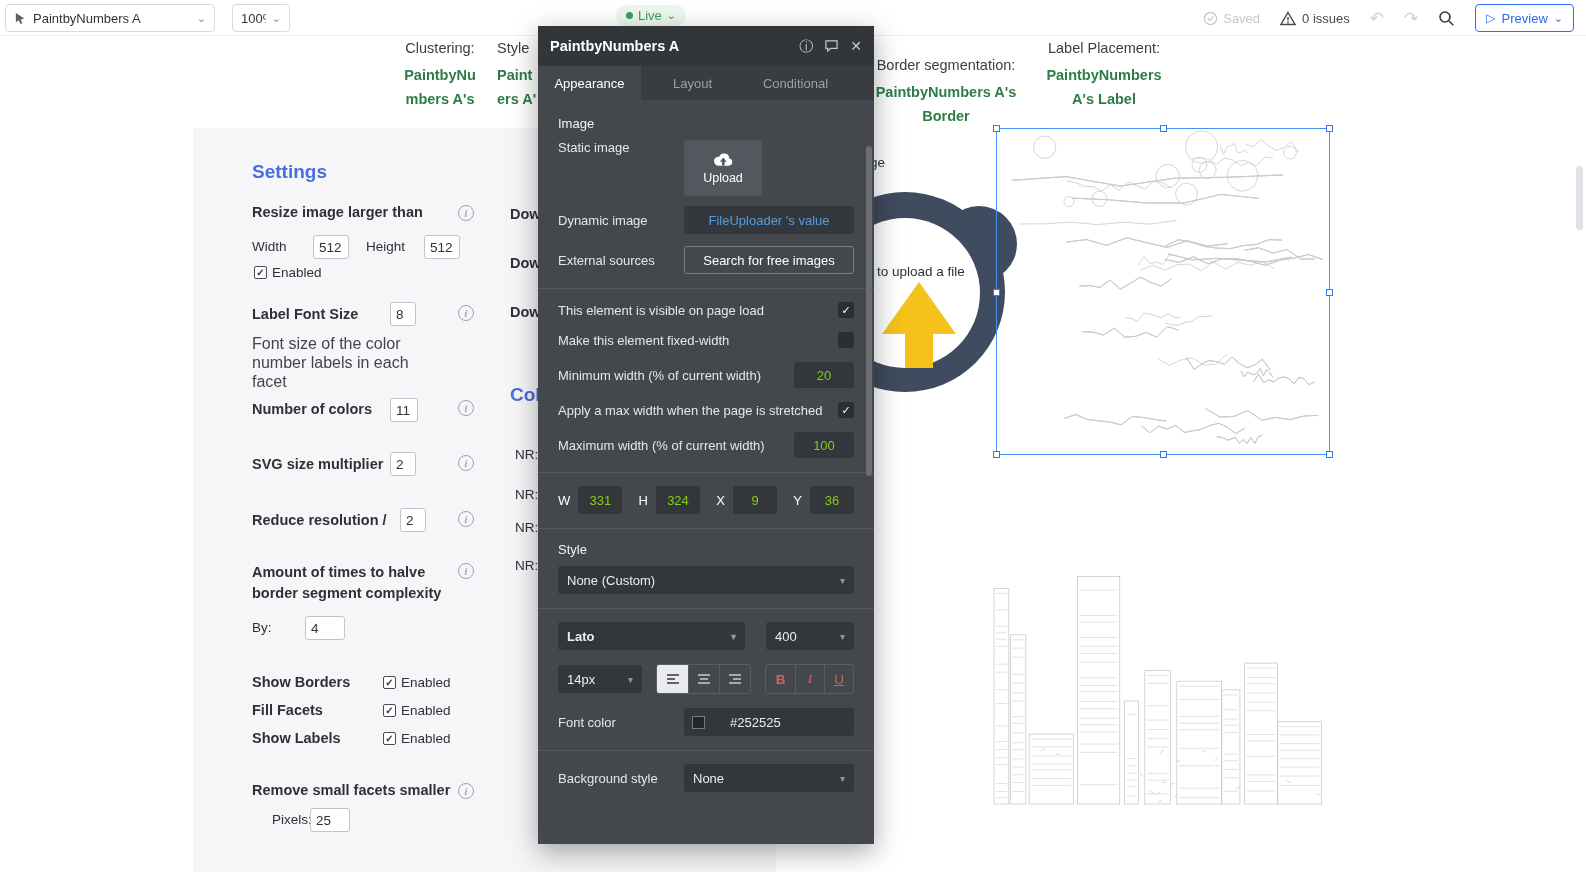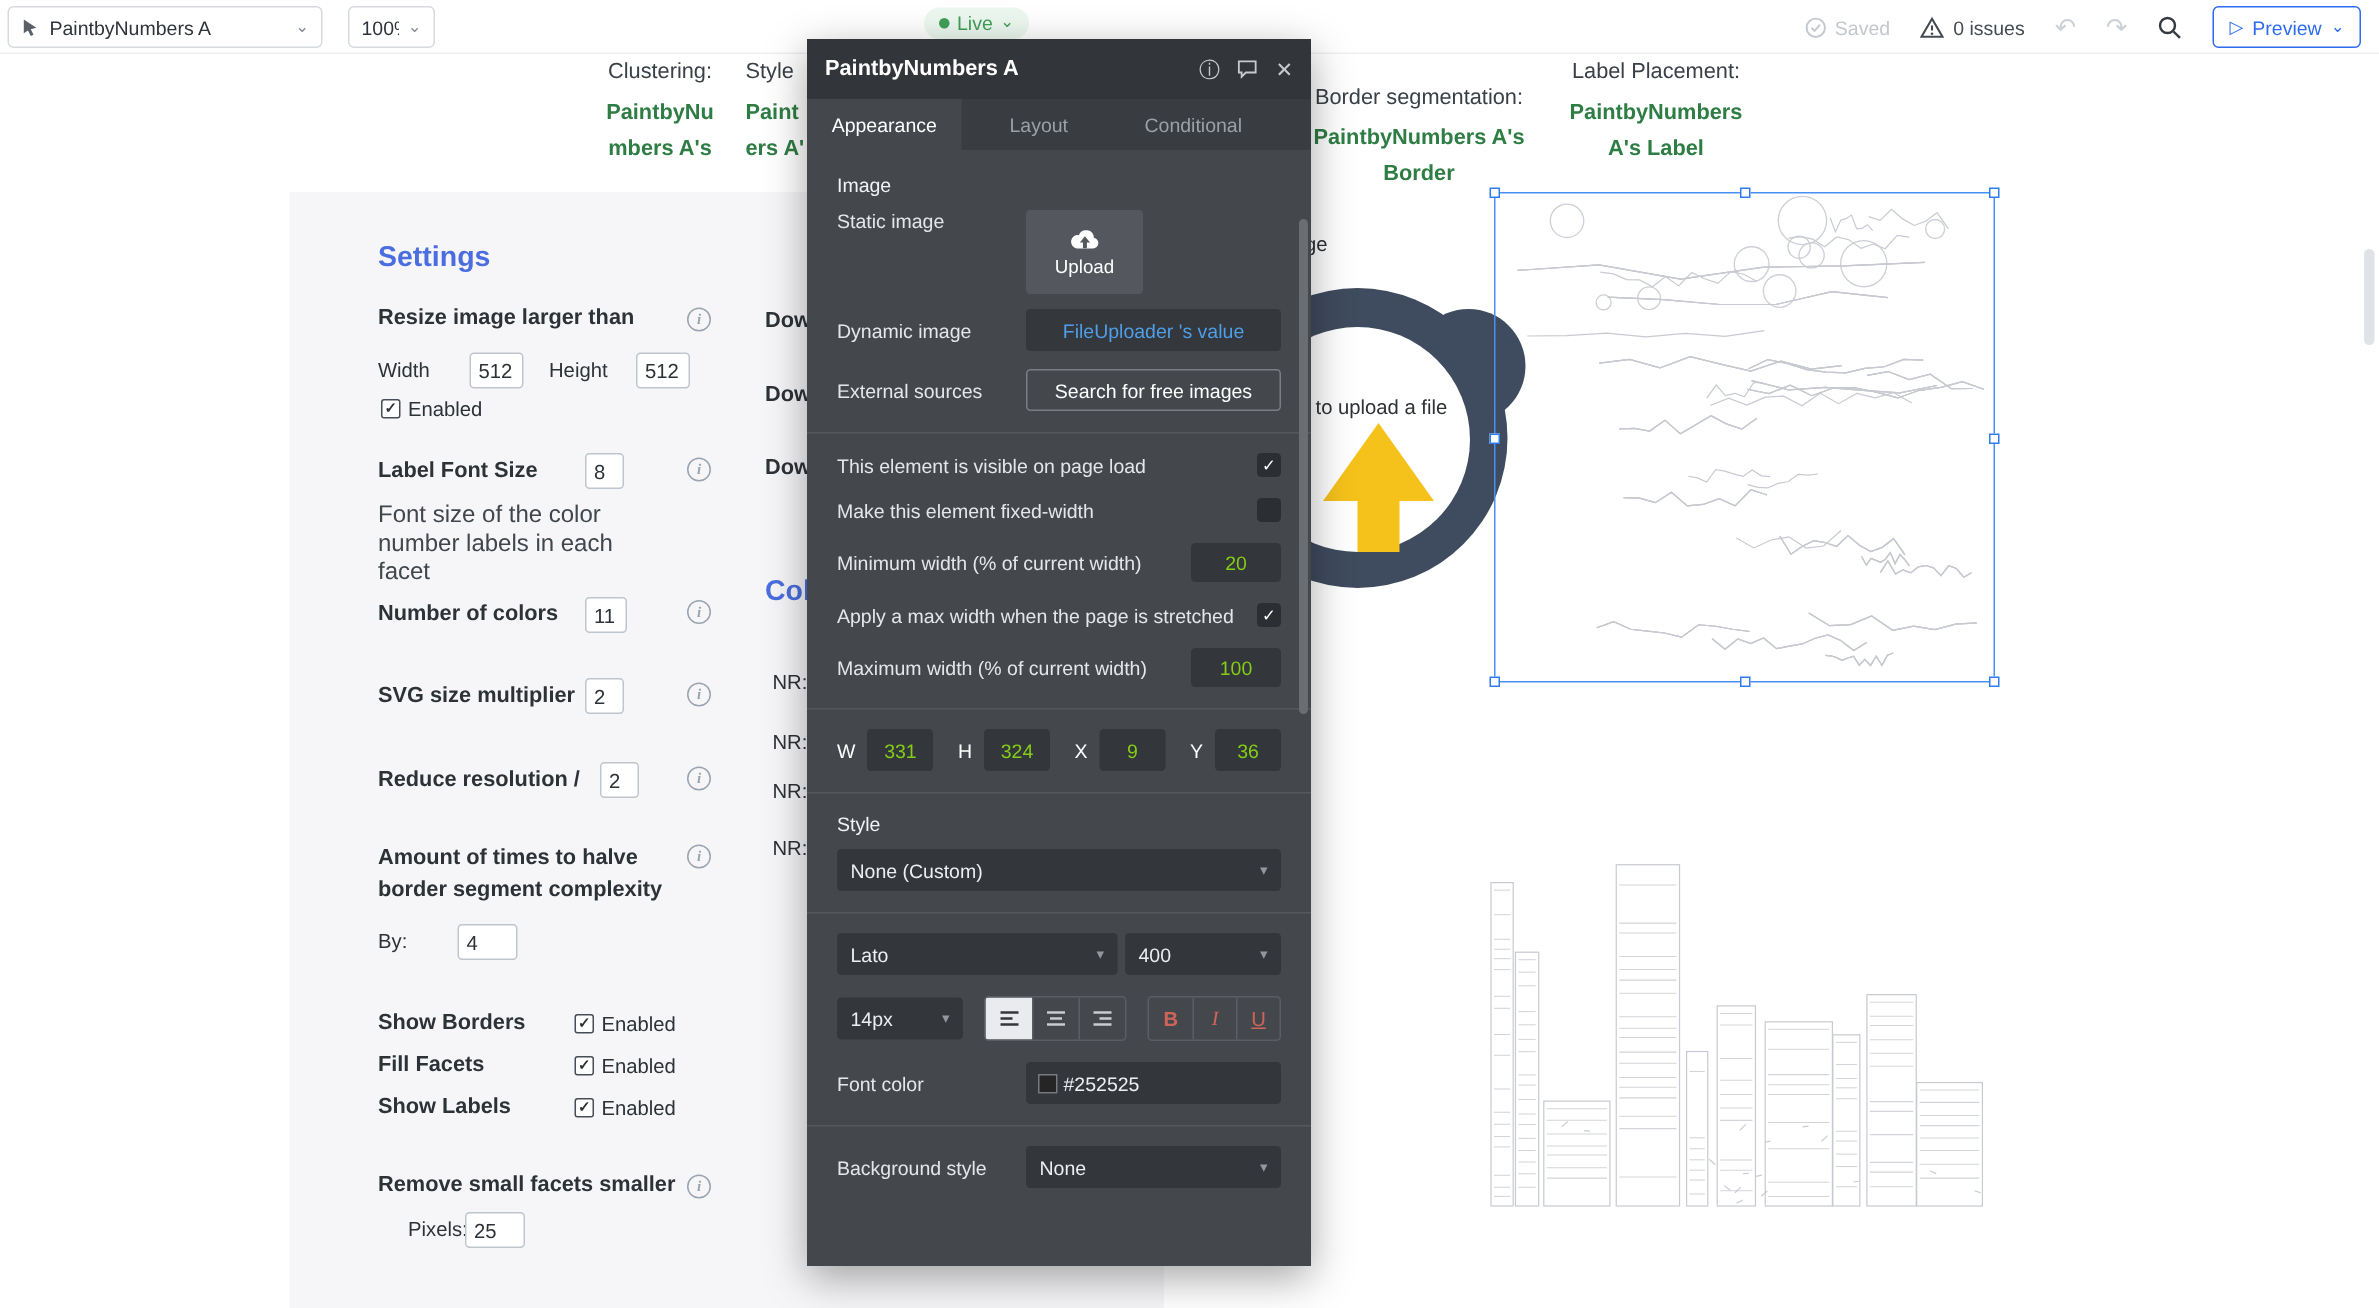--- a/index.html
+++ b/index.html
@@ -77,34 +77,34 @@
   .upload-btn{width:78px;height:56px;background:#54585e;border:none;border-radius:3px;display:flex;flex-direction:column;align-items:center;justify-content:center;gap:3px;color:#fff;font-size:12.5px;font-family:inherit;cursor:pointer;}
   .dynval{width:170px;height:28px;background:#34373b;border-radius:3px;display:flex;align-items:center;justify-content:center;color:#4f9ee9;font-size:13px;cursor:pointer;}
   .extbtn{width:170px;height:28px;background:transparent;border:1px solid #7a7e84;border-radius:3px;color:#fff;font-size:13px;font-family:inherit;cursor:pointer;}
   .dcb{width:16px;height:16px;background:#2b2e32;border-radius:3px;display:flex;align-items:center;justify-content:center;color:#fff;font-size:11px;cursor:pointer;flex:0 0 auto;}
   .din{width:60px;height:26px;background:#33363a;border:none;border-radius:3px;color:#84cc16;font-family:"Liberation Sans",sans-serif;font-size:13px;text-align:center;}
   .dimrow{display:flex;justify-content:space-between;align-items:center;margin-bottom:0;}
   .dim{display:flex;align-items:center;gap:8px;color:#fff;font-size:13px;}
   .dimin{width:44px;height:28px;}
   .dsel{height:28px;background:#33363a;border-radius:3px;display:flex;align-items:center;justify-content:space-between;padding:0 9px;color:#eceef0;font-size:13px;cursor:pointer;}
   .dsel.full{width:100%;}
-  .w185{width:187px;}
-  .w88{width:104px;}
+  .w185{width:187px;font-weight:bold;}
+  .w88{width:88px;}
   .w84{width:84px;}
   .vcol .dsel{width:170px;}
   .chev2{color:#93979d;font-size:10px;}
   .btngrp{display:flex;border:1px solid #5a5e64;border-radius:3px;overflow:hidden;}
   .btngrp>*+*{border-left:1px solid #5a5e64;}
   .albtn{width:31px;height:28px;display:flex;align-items:center;justify-content:center;color:#c9cdd2;background:transparent;cursor:pointer;}
   .albtn.active{background:#e9ebee;color:#33363b;}
   .biu{width:29px;height:28px;display:flex;align-items:center;justify-content:center;font-size:13.5px;color:#cf6459;cursor:pointer;background:transparent;}
   .biu.b{font-weight:bold;}
   .biu.i{font-style:italic;font-family:"Liberation Serif",serif;}
   .biu.u{text-decoration:underline;}
-  .fcbox{width:170px;height:28px;background:#33363a;border-radius:3px;display:flex;align-items:center;gap:4px;padding:0 8px;color:#eceef0;font-size:13px;}
+  .fcbox{width:170px;height:28px;background:#33363a;border-radius:3px;display:flex;align-items:center;gap:25px;padding:0 8px;color:#eceef0;font-size:13px;}
   .swatch{width:13px;height:13px;background:#252525;border:1px solid #777b81;flex:0 0 auto;}
   .insp-scroll{position:absolute;right:2px;top:120px;width:6px;height:330px;background:#6a6e73;border-radius:3px;z-index:11;}
 </style>
 </head>
 <body>
 
 <div class="app">
 
   <header class="toolbar">
     <div class="tb-dd elem-dd">

